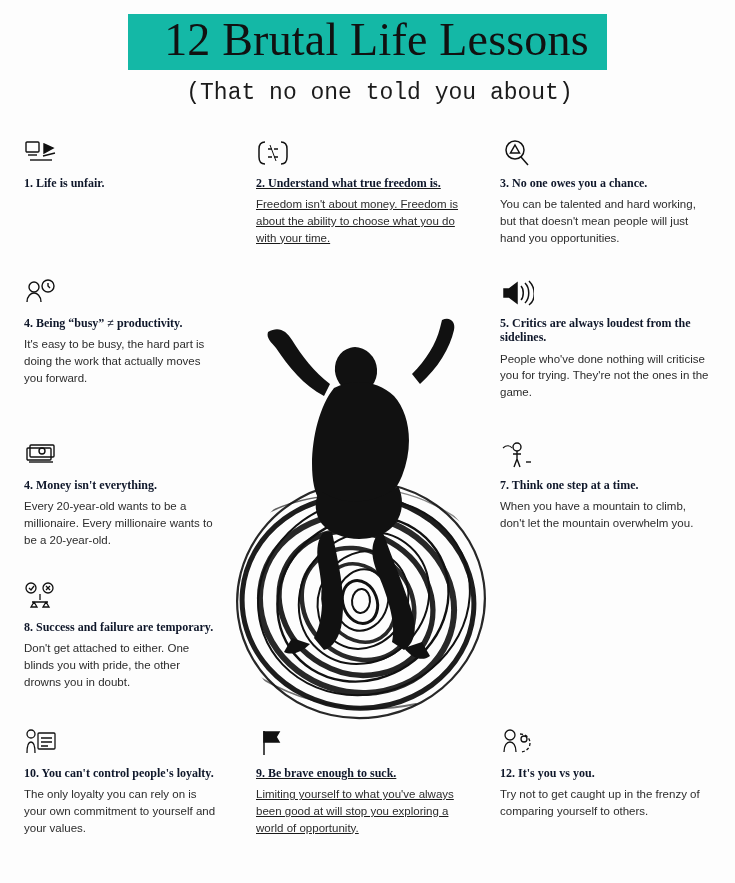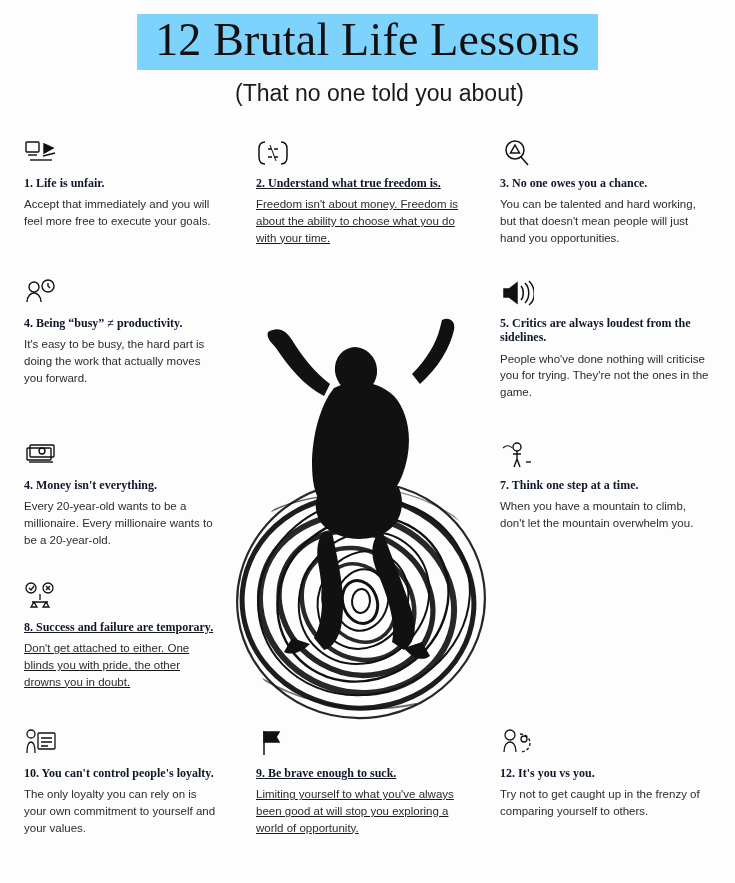--- a/index.html
+++ b/index.html
@@ -22,34 +22,34 @@
     background: #fdfdfd;
   }
 
   
   .header {
     text-align: center;
     padding-top: 14px;
   }
   .title-wrap {
     display: inline-block;
-    background: #7dd3fc;
-    padding: 2px 18px 6px 18px;
+    background: #14b8a6;
+    padding: 2px 18px 6px 36px;
   }
   .title {
     font-family: "Liberation Serif", serif;
     font-size: 46px;
     line-height: 1.05;
     font-weight: 400;
     letter-spacing: 0.2px;
     color: #111;
     margin: 0;
   }
   .subtitle {
-    font-family: Liberation Sans, sans-serif;
+    font-family: Liberation Mono, monospace;
     font-size: 23px;
     color: #1b1b1b;
     margin: 10px 0 0 0;
     font-weight: 400;
     padding-left: 24px;
   }
 
   
   .illustration {
     position: absolute;
@@ -90,21 +90,21 @@
 
   
   .col-left   { left: 24px;  width: 200px; }
   .col-mid    { left: 256px; width: 215px; text-decoration: underline; }
   .col-right  { left: 500px; width: 215px; }
 
   
   .r1 { top: 138px; }
   .r2 { top: 278px; }
   .r3 { top: 440px; }
-  .r4 { top: 582px; text-decoration: underline; }
+  .r4 { top: 582px; }
   .r5 { top: 728px; }
 
   .w-narrow { width: 195px; }
   .w-mid    { width: 210px; }
 </style>
 </head>
 <body>
 
 <div class="page">
 
@@ -166,21 +166,20 @@
     <span class="icon">
       <svg width="34" height="30" viewBox="0 0 34 30" fill="none" stroke="#111" stroke-width="1.4">
         <rect x="2" y="4" width="13" height="10" rx="1"></rect>
         <path d="M4 17 h9"></path>
         <path d="M20 6 l9 4 -9 5z" fill="#111"></path>
         <path d="M19 18 l12 -3"></path>
         <path d="M6 22 h22"></path>
       </svg>
     </span>
     <h3>1. Life is unfair.</h3>
-    <p>Accept that immediately and you will feel more free to execute your goals.</p>
   </div>
 
   <div class="lesson col-mid r1 w-mid">
     <span class="icon">
       <svg width="34" height="30" viewBox="0 0 34 30" fill="none" stroke="#111" stroke-width="1.5">
         <path d="M9 4 c-4 0 -6 3 -6 7 v8 c0 4 2 7 6 7"></path>
         <path d="M25 4 c4 0 6 3 6 7 v8 c0 4 -2 7 -6 7"></path>
         <path d="M12 11 h4 M18 11 h4 M12 19 h4 M18 19 h4"></path>
         <path d="M14 7 l6 16" stroke-width="1"></path>
       </svg>

